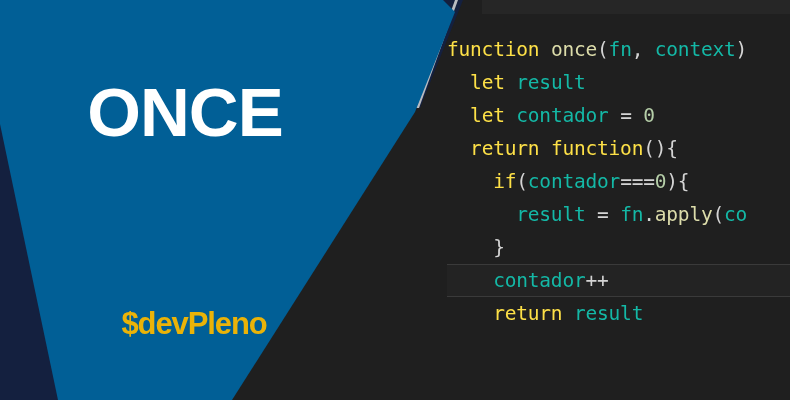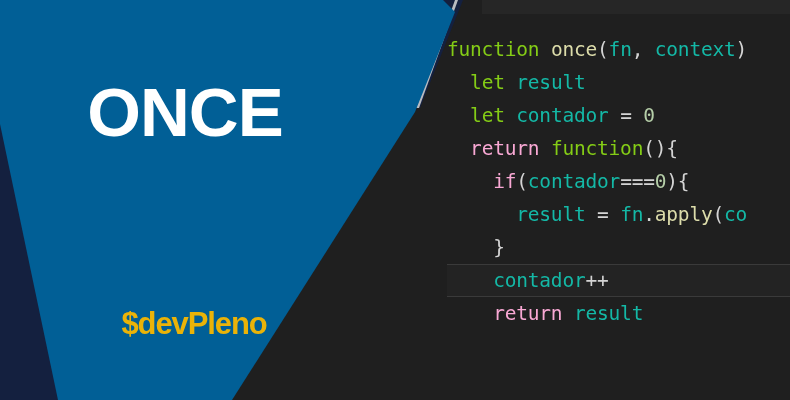--- a/index.html
+++ b/index.html
@@ -43,22 +43,22 @@
     overflow: hidden;
     opacity: 0.85;
   }
   
   .code-line.current {
     box-shadow: inset 0 1px 0 0 #3a3a3a, inset 0 -1px 0 0 #3a3a3a;
     background: #232323;
     width: 400px;
   }
   
-  .tk-kw      { color: #84cc16; }
-  .tk-ctl     { color: #f9a8d4; }
+  .tk-kw      { color: #fde047; }
+  .tk-ctl     { color: #fde047; }
   .tk-fn      { color: #dcdcaa; }
   .tk-var     { color: #14b8a6; }
   .tk-num     { color: #b5cea8; }
   .tk-punct   { color: #d4d4d4; }
   .tk-op      { color: #d4d4d4; }
 
   
   #top-strip {
     position: absolute;
     left: 482px;

